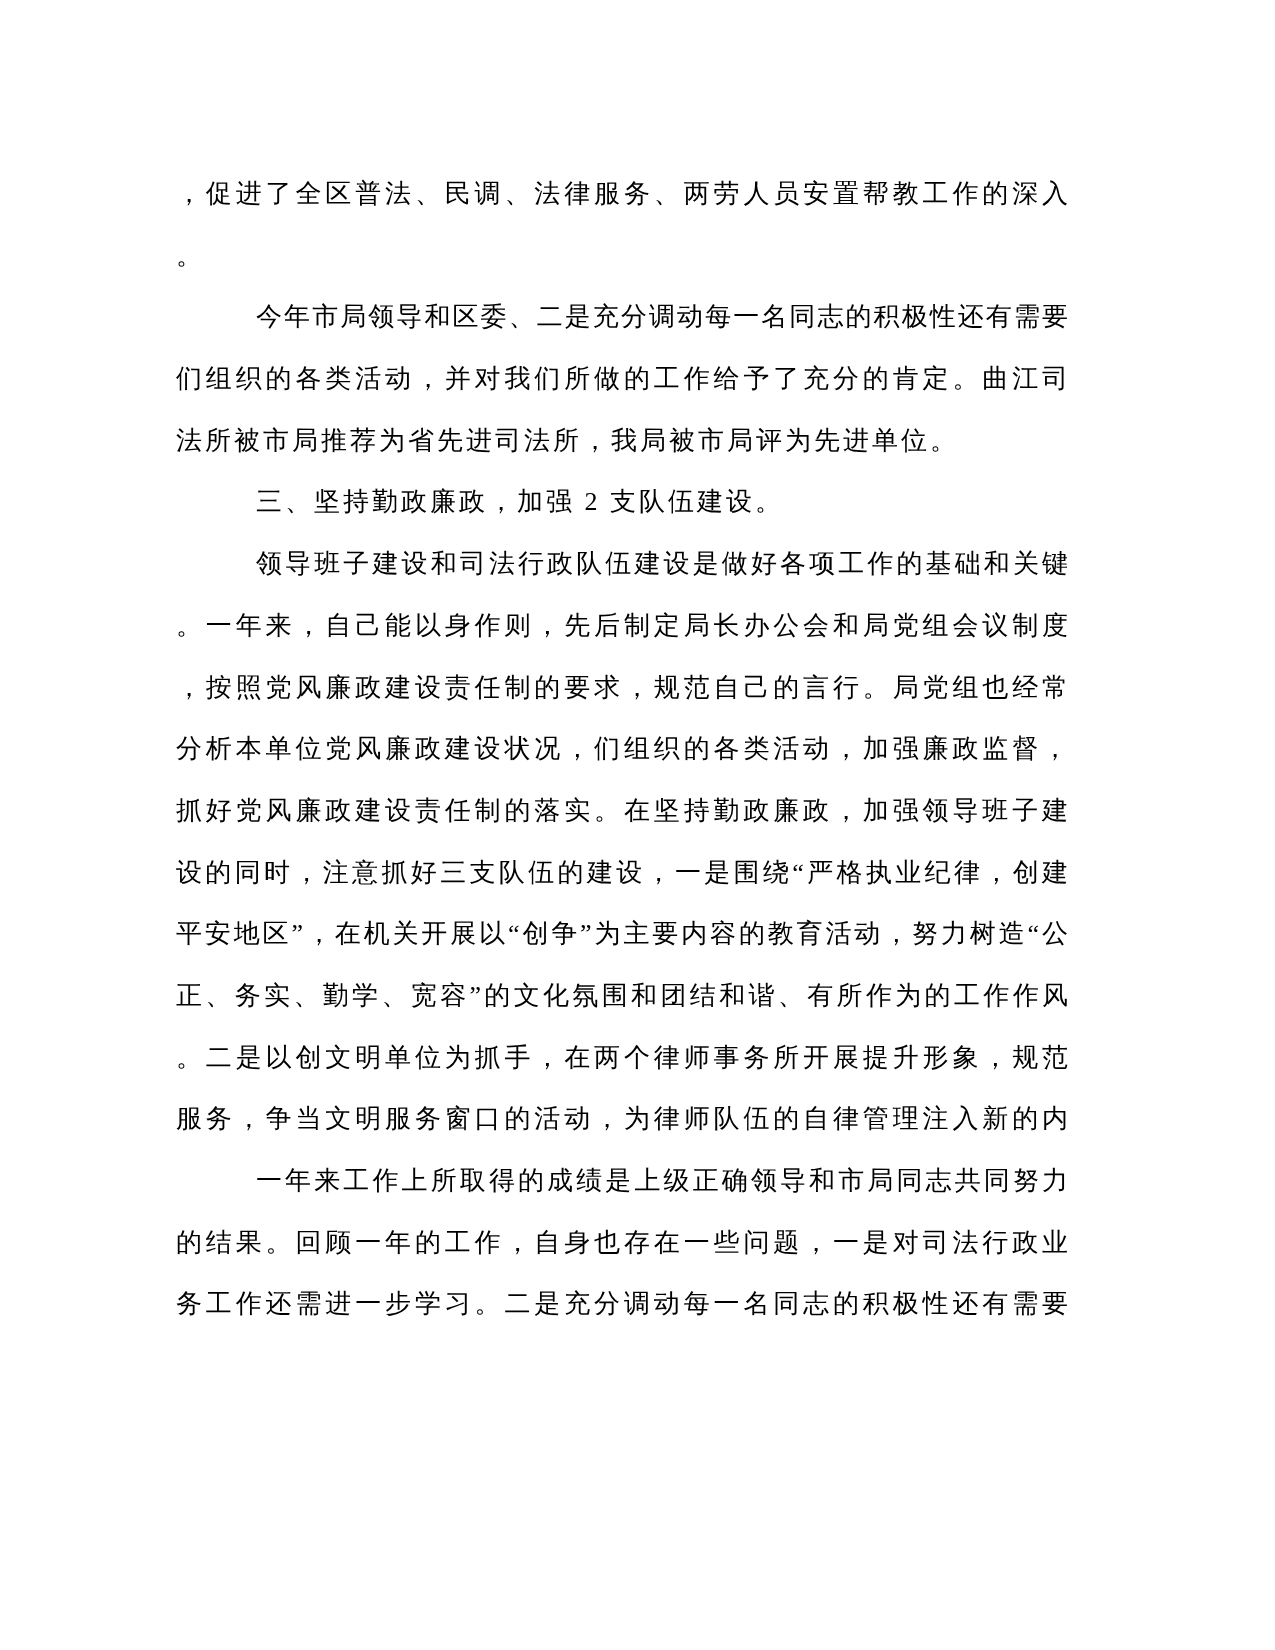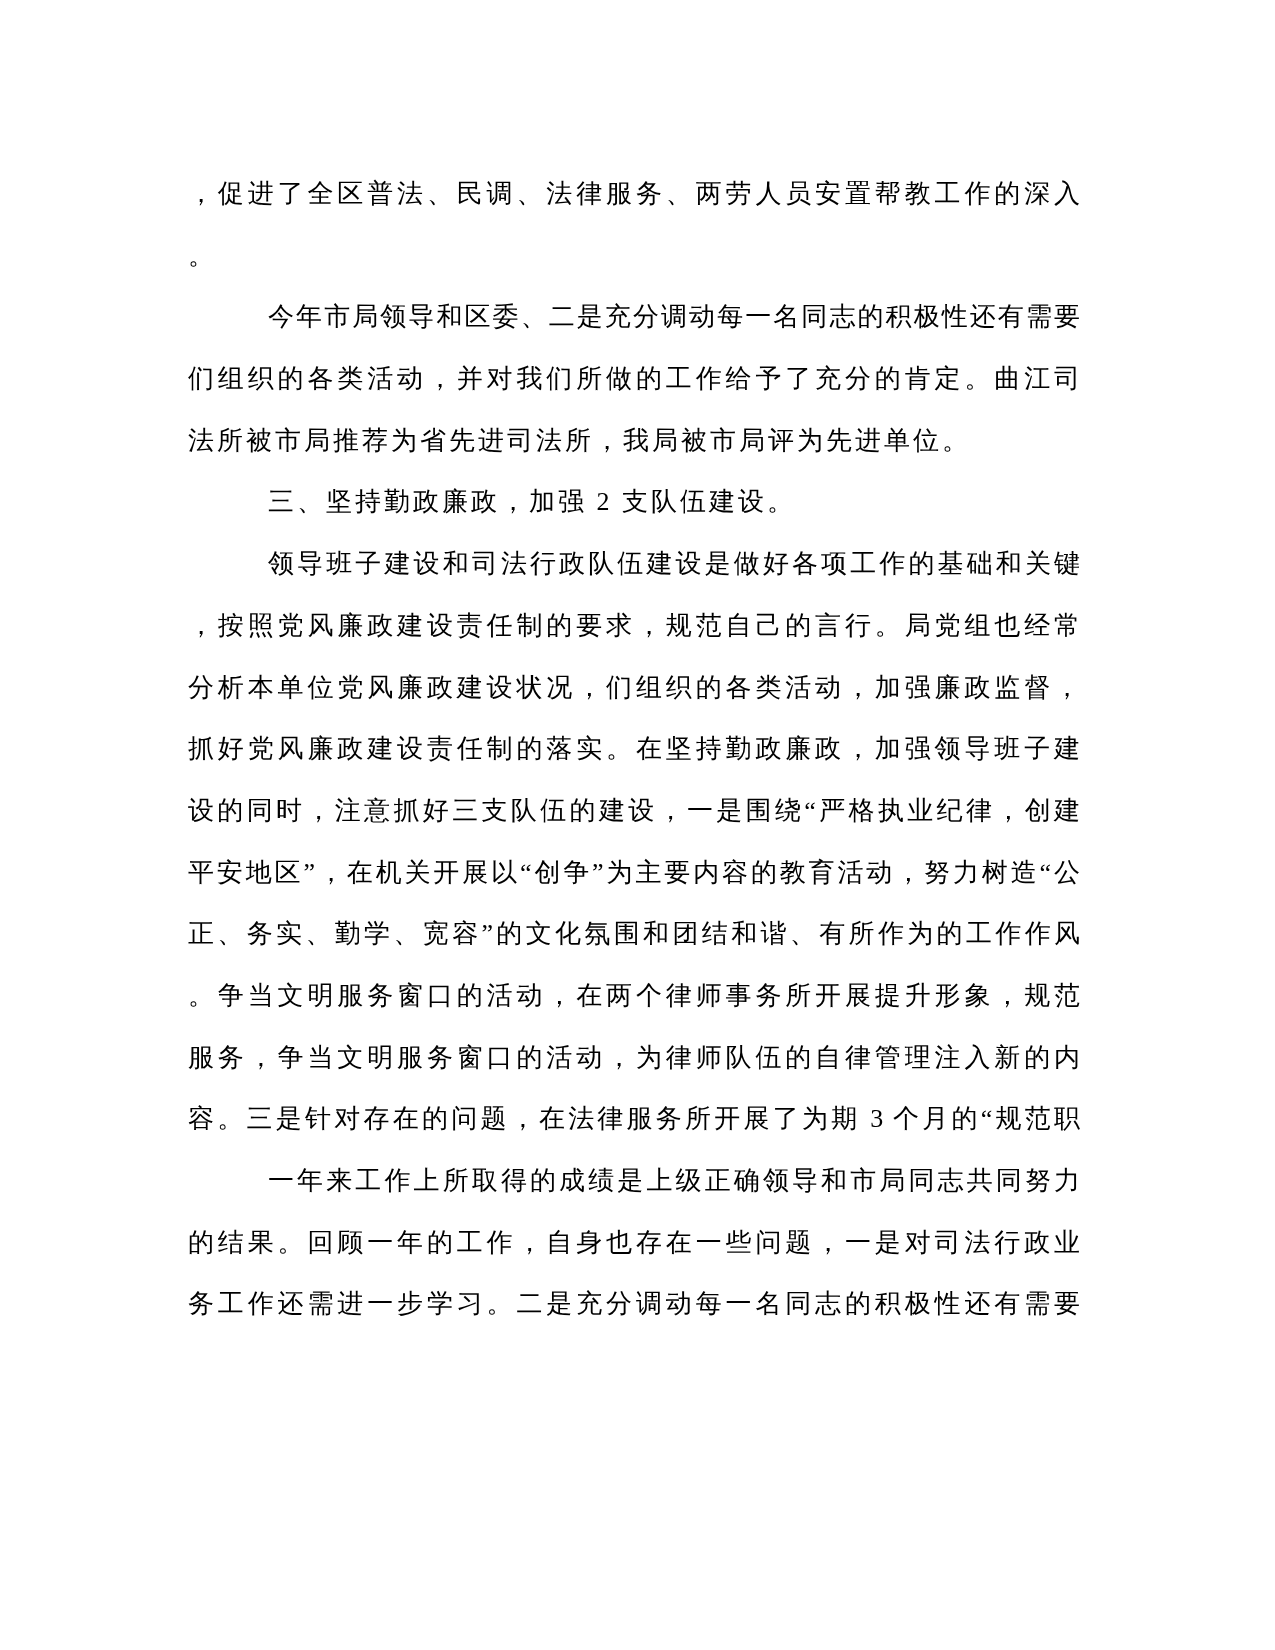--- a/index.html
+++ b/index.html
@@ -9,21 +9,21 @@
   }
   .page {
     position: relative;
     width: 1275px;
     height: 1650px;
     background: #ffffff;
     overflow: hidden;
   }
   .doc-body {
     position: absolute;
-    left: 188px;
+    left: 176px;
     top: 163px;
     width: 892px;
   }
   .line {
     font-family: "Liberation Serif", "DejaVu Serif", serif;
     font-size: 26px;
     line-height: 61.7px;
     height: 61.7px;
     color: #000000;
     text-align: justify;
@@ -46,26 +46,26 @@
 
 <div class="page">
   <div class="doc-body">
     <div class="line">，促进了全区普法、民调、法律服务、两劳人员安置帮教工作的深入</div>
     <div class="line short">。</div>
     <div class="line indent">今年市局领导和区委、二是充分调动每一名同志的积极性还有需要</div>
     <div class="line">们组织的各类活动，并对我们所做的工作给予了充分的肯定。曲江司</div>
     <div class="line short">法所被市局推荐为省先进司法所，我局被市局评为先进单位。</div>
     <div class="line indent short">三、坚持勤政廉政，加强 2 支队伍建设。</div>
     <div class="line indent">领导班子建设和司法行政队伍建设是做好各项工作的基础和关键</div>
+    <div class="line">。一年来，自己能以身作则，先后制定局长办公会和局党组会议制度</div>
     <div class="line">，按照党风廉政建设责任制的要求，规范自己的言行。局党组也经常</div>
     <div class="line">分析本单位党风廉政建设状况，们组织的各类活动，加强廉政监督，</div>
     <div class="line">抓好党风廉政建设责任制的落实。在坚持勤政廉政，加强领导班子建</div>
     <div class="line">设的同时，注意抓好三支队伍的建设，一是围绕“严格执业纪律，创建</div>
     <div class="line">平安地区”，在机关开展以“创争”为主要内容的教育活动，努力树造“公</div>
     <div class="line">正、务实、勤学、宽容”的文化氛围和团结和谐、有所作为的工作作风</div>
-    <div class="line">。争当文明服务窗口的活动，在两个律师事务所开展提升形象，规范</div>
+    <div class="line">。二是以创文明单位为抓手，在两个律师事务所开展提升形象，规范</div>
     <div class="line">服务，争当文明服务窗口的活动，为律师队伍的自律管理注入新的内</div>
-    <div class="line">容。三是针对存在的问题，在法律服务所开展了为期 3 个月的“规范职</div>
     <div class="line indent">一年来工作上所取得的成绩是上级正确领导和市局同志共同努力</div>
     <div class="line">的结果。回顾一年的工作，自身也存在一些问题，一是对司法行政业</div>
     <div class="line">务工作还需进一步学习。二是充分调动每一名同志的积极性还有需要</div>
   </div>
 </div>
 
 </body></html>

